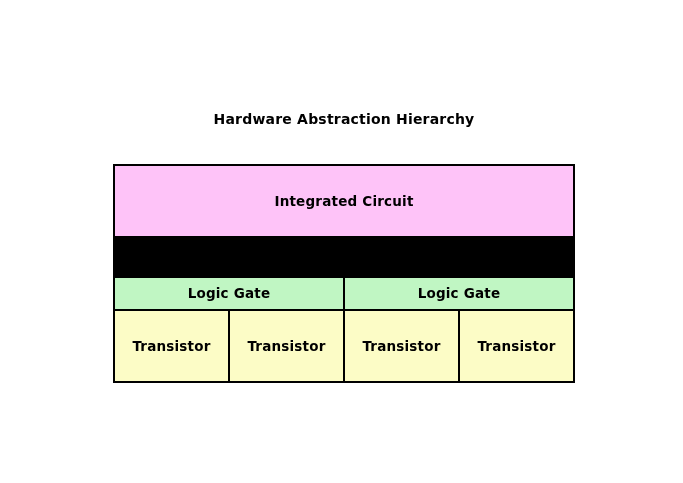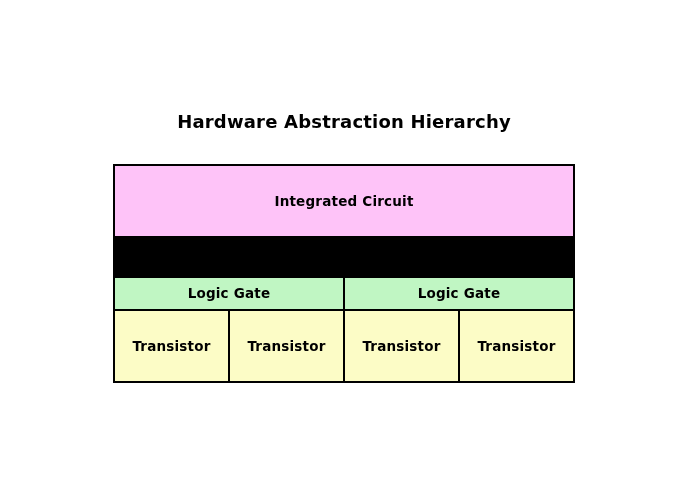--- a/index.html
+++ b/index.html
@@ -14,21 +14,21 @@
     font-family: "DejaVu Sans", "Liberation Sans", sans-serif;
     color: #000000;
     overflow: hidden;
   }
   .title {
     position: absolute;
     top: 111px;
     left: 113px;
     width: 462px;
     text-align: center;
-    font-size: 18px;
+    font-size: 14px;
     font-weight: 600;
     letter-spacing: 0.2px;
     color: #000000;
   }
   .diagram {
     position: absolute;
     left: 113px;
     top: 164px;
     width: 458px;
     height: 215px;

